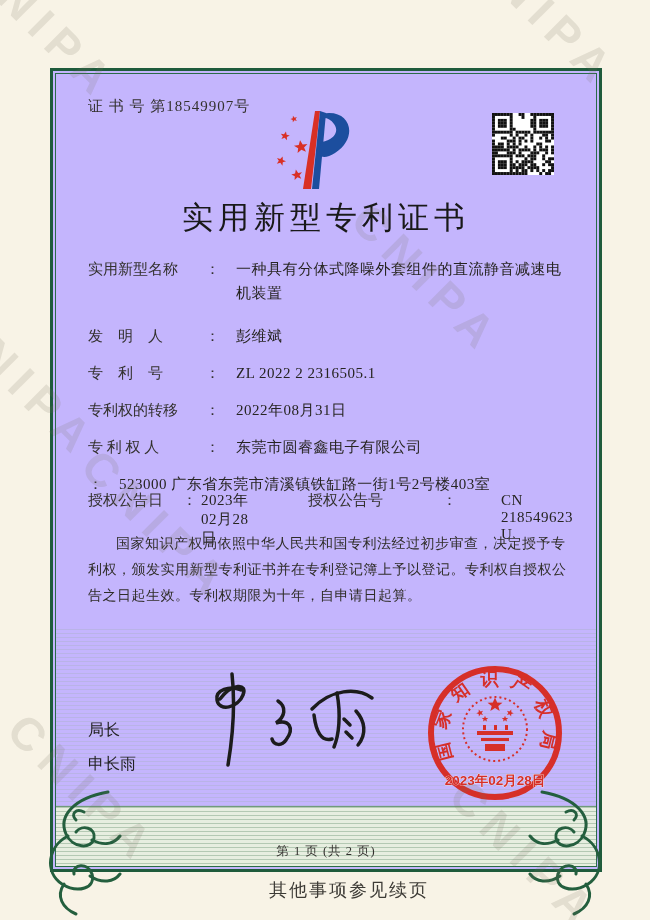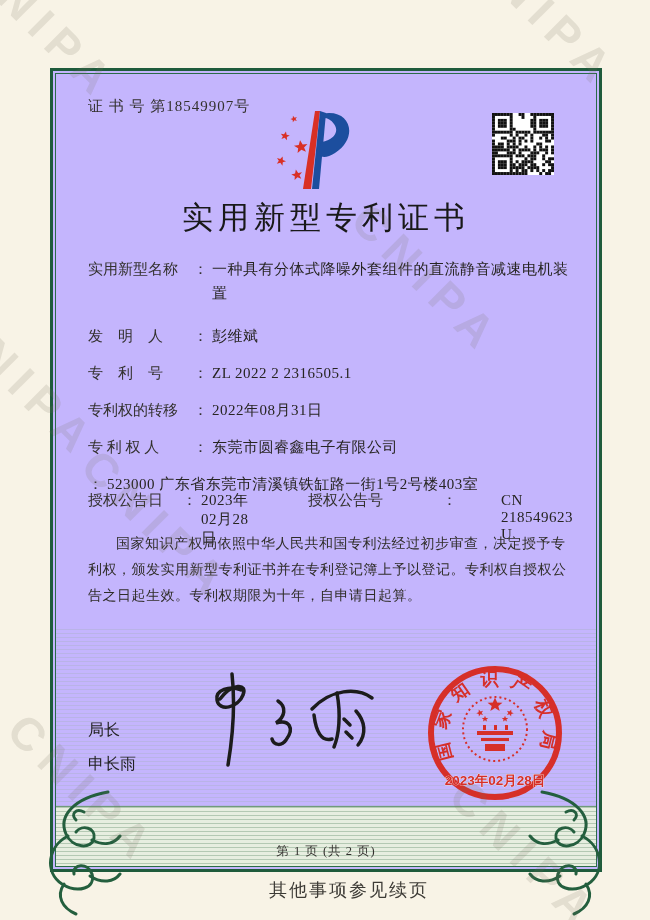--- a/index.html
+++ b/index.html
@@ -10,21 +10,21 @@
       transform:rotate(45deg);white-space:nowrap;z-index:7;pointer-events:none;}
   .frame{position:absolute;left:50px;top:68px;width:546px;height:798px;
          border:3px solid #1f5b3c;background:#c4b5fd;z-index:1;}
   .frame::before{content:"";position:absolute;inset:2px;border:1px solid #2a6b49;pointer-events:none;z-index:3;}
   .cert-no{position:absolute;left:35px;top:26px;font-size:15px;letter-spacing:1px;color:#33312e;}
   .logo{position:absolute;left:219px;top:34px;width:82px;height:88px;}
   .qr{position:absolute;left:439px;top:42px;width:62px;height:62px;}
   .title{position:absolute;left:0;top:126px;width:100%;text-align:center;
          font-size:31px;font-weight:normal;letter-spacing:5px;color:#191919;}
   .fields{position:absolute;left:35px;right:26px;top:186px;font-size:15px;}
-  .frow{display:flex;align-items:baseline;margin-bottom:13px;line-height:24px;}
+  .frow{display:flex;align-items:baseline;margin-bottom:13px;line-height:24px;gap:12px;}
   .frow.first{margin-bottom:19px;}
   .flabel{display:inline-block;width:105px;white-space:nowrap;flex:0 0 auto;color:#33312e;}
   .fcolon{flex:0 0 auto;margin-right:4px;color:#33312e;}
   .fvalue{font-weight:400;color:#272522;letter-spacing:0.5px;}
   .grant{position:absolute;left:35px;right:26px;top:420px;display:flex;font-size:15px;align-items:baseline;}
   .grant .flabel{width:94px;}
   .grant .pair2{margin-left:46px;display:flex;align-items:baseline;gap:40px;}
   .body-text{position:absolute;left:35px;width:482px;top:460px;font-size:14px;
              line-height:26px;color:#2f2d28;}
   .body-text p{margin:0 0 9px 0;text-indent:2em;letter-spacing:0.5px;}

